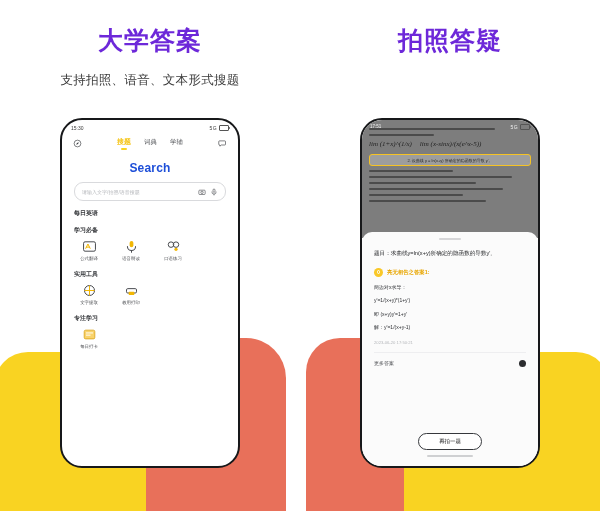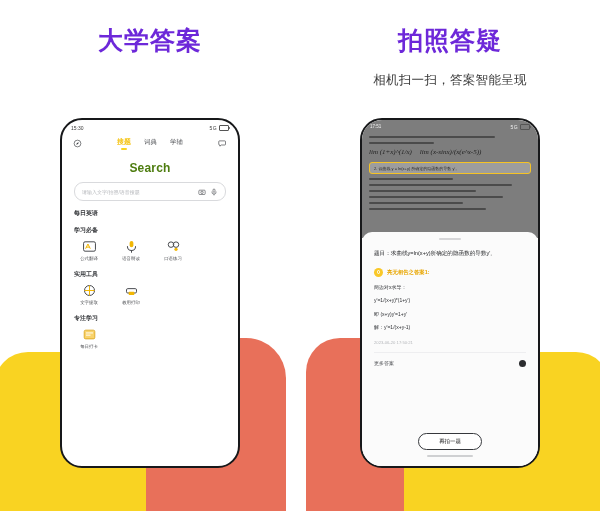--- a/index.html
+++ b/index.html
@@ -97,21 +97,21 @@
   }
   .nav-tabs{display:flex;gap:13px;align-items:flex-end;}
   .nav-tab{font-size:6.5px;color:#56585c;position:relative;padding-bottom:3px;}
   .nav-tab.active{color:#F5C518;font-weight:bold;font-size:7px;}
   .nav-tab.active:after{
     content:"";position:absolute;left:50%;transform:translateX(-50%);
     bottom:0;width:6px;height:1.8px;background:#F9D322;border-radius:1px;
   }
   .nav-ic{width:9px;height:9px;display:block;}
   .search-title{
-    text-align:center;font-size:12px;font-weight:bold;color:#4d7c0f;
+    text-align:center;font-size:12px;font-weight:bold;color:#1d4ed8;
     margin:9px 0 7px 0;letter-spacing:.2px;
   }
   .search-box{
     margin:0 12px;height:17px;border:.8px solid #d9dadd;border-radius:9px;
     display:flex;align-items:center;padding:0 7px;gap:4px;background:#fff;
   }
   .search-ph{flex:1;font-size:5px;color:#b3b5b9;white-space:nowrap;overflow:hidden;}
   .sb-ico{width:8px;height:8px;flex:0 0 auto;}
 
   .sec{margin:8px 12px 0 12px;}
@@ -138,21 +138,21 @@
 
   .grid{display:flex;gap:16px;padding-left:2px;}
   .gitem{width:26px;text-align:center;}
   .gicon{width:15px;height:15px;margin:0 auto 3px auto;display:block;}
   .glabel{font-size:4.4px;color:#4a4c50;line-height:1.1;}
 
   
   .scan{
     height:118px;background:#7d7d7d;position:relative;overflow:hidden;
   }
-  .scan-lines{position:absolute;left:7px;right:7px;top:16px;}
+  .scan-lines{position:absolute;left:7px;right:7px;top:8px;text-align:center;}
   .sl{height:2px;background:rgba(35,35,35,.55);border-radius:1px;margin-bottom:4px;}
   .sl.w1{width:78%}.sl.w2{width:52%}.sl.w3{width:88%}.sl.w4{width:40%}
   .sl.w5{width:66%}.sl.w6{width:83%}.sl.w7{width:58%}.sl.w8{width:72%}
   .formula-row{display:flex;gap:8px;align-items:center;margin:4px 0 6px 0;}
   .frm{font-size:7px;color:#222;font-family:"Liberation Serif",serif;font-style:italic;}
   .hl-box{
     border:1.4px solid #F6C324;border-radius:3px;background:rgba(255,255,255,.25);
     padding:2.5px 4px;font-size:4px;color:#2a2a2a;margin:4px 0;
   }
   .scan-head{
@@ -195,20 +195,21 @@
     <div class="blob blob-coral-l2"></div>
     <div class="blob blob-coral-l"></div>
     <div class="bg-white-gutter"></div>
     <div class="blob blob-coral-r"></div>
     <div class="blob blob-yellow-rtab"></div>
     <div class="blob blob-yellow-r"></div>
   </div>
 
   <div class="panel panel-left">
     <div class="headline">大学答案</div>
+    <div class="subhead">支持拍照、语音、文本形式搜题</div>
 
     <div class="phone">
 
       <div class="statusbar">
         <span>15:30</span>
         <span class="sb-right">
           <span>5G</span>
           <span class="sb-bat"></span>
         </span>
       </div>
@@ -305,21 +306,20 @@
             <div class="glabel">每日打卡</div>
           </div>
         </div>
       </div>
 
     </div>
   </div>
 
   <div class="panel panel-right">
     <div class="headline">拍照答疑</div>
-    <div class="subhead">相机扫一扫，答案智能呈现</div>
 
     <div class="phone">
 
       <div class="scan">
         <div class="scan-head">
           <span>17:51</span>
           <span class="sb-right">
             <span>5G</span>
             <span class="sb-bat"></span>
           </span>

